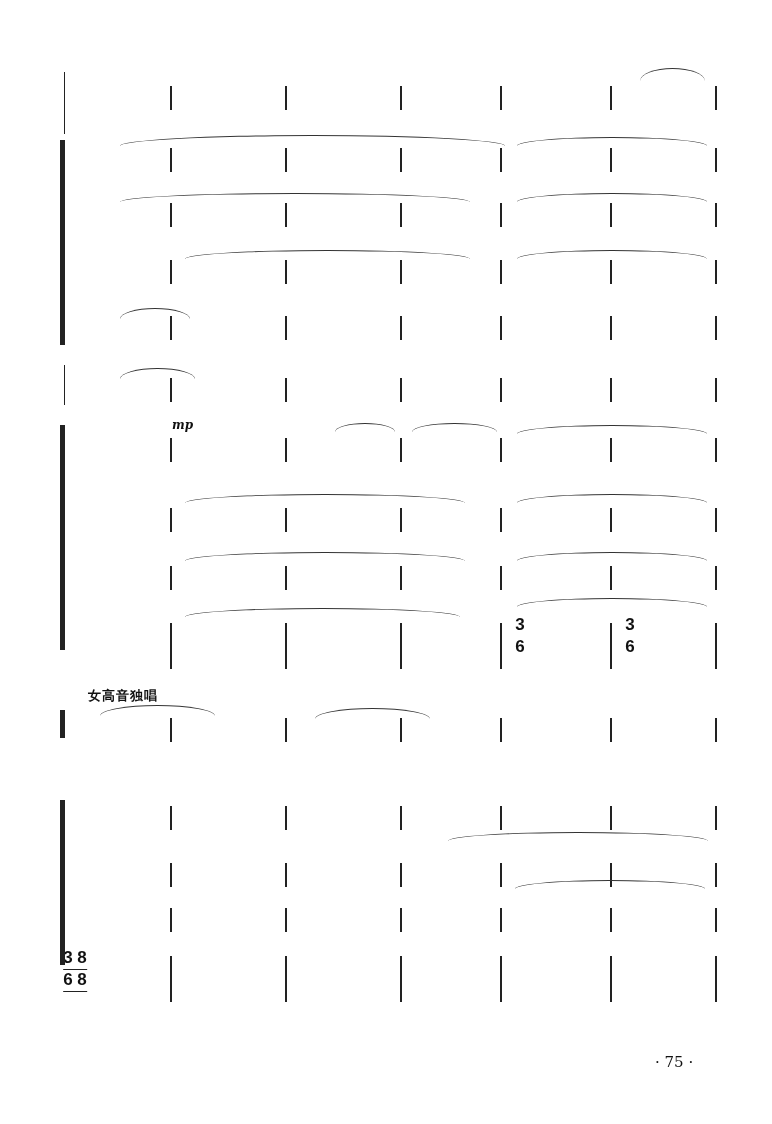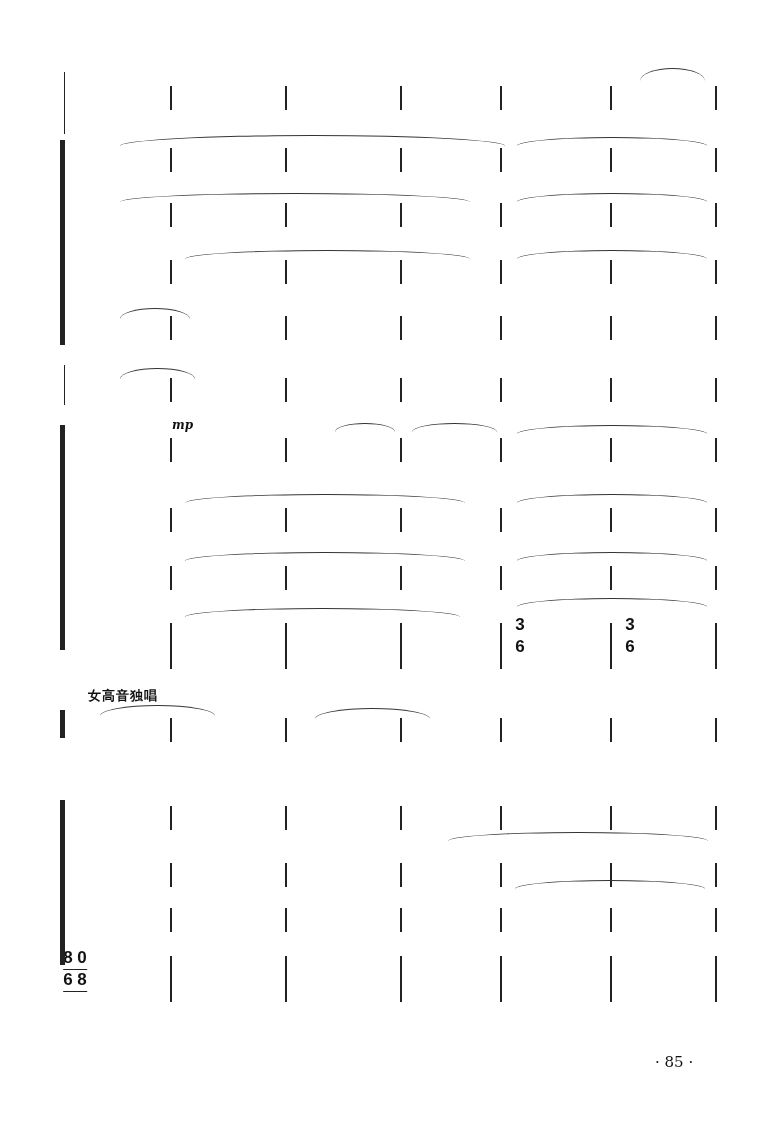--- a/index.html
+++ b/index.html
@@ -13,21 +13,21 @@
   .thin{position:absolute;border-left:1.5px solid #222;}
   .dyn{position:absolute;font-family:"DejaVu Serif",serif;font-style:italic;font-weight:bold;font-size:12px;}
   .pg{position:absolute;font-family:"DejaVu Serif",serif;font-size:15px;}
   .title{position:absolute;font-family:"DejaVu Serif",serif;font-size:13px;font-weight:bold;letter-spacing:1px;}
 </style>
 </head>
 <body>
 
 <div id="score"></div>
 
-<div class="pg" style="left:655px;top:1053px;">· 85 ·</div>
+<div class="pg" style="left:655px;top:1053px;">· 75 ·</div>
 
 <div class="title" style="left:88px;top:687px;">女高音独唱</div>
 
 <div class="dyn" style="left:172px;top:418px;">mp</div>
 
 <div class="n" style="left: 75px; top: 88px;"></div>
 <div class="n" style="left: 140px; top: 88px;"></div>
 <div class="n ul" style="left: 190px; top: 88px;"></div>
 <div class="n ul" style="left: 250px; top: 88px;"></div>
 <div class="n ul" style="left: 305px; top: 88px;"></div>
@@ -318,21 +318,21 @@
 <div class="n" style="left: 520px; top: 910px;"></div>
 <div class="n" style="left: 580px; top: 910px;"></div>
 <div class="n" style="left: 630px; top: 910px;"></div>
 <div class="n" style="left: 690px; top: 910px;"></div>
 <div class="bar" style="left: 170px; top: 908px; height: 24px;"></div>
 <div class="bar" style="left: 285px; top: 908px; height: 24px;"></div>
 <div class="bar" style="left: 400px; top: 908px; height: 24px;"></div>
 <div class="bar" style="left: 500px; top: 908px; height: 24px;"></div>
 <div class="bar" style="left: 610px; top: 908px; height: 24px;"></div>
 <div class="bar" style="left: 715px; top: 908px; height: 24px;"></div>
-<div class="n ul" style="left: 75px; top: 948px;">8 0</div>
+<div class="n ul" style="left: 75px; top: 948px;">3 8</div>
 <div class="n ul" style="left: 75px; top: 970px;">6 8</div>
 <div class="n" style="left: 140px; top: 958px;"></div>
 <div class="n" style="left: 190px; top: 958px;"></div>
 <div class="n" style="left: 250px; top: 958px;"></div>
 <div class="n" style="left: 305px; top: 958px;"></div>
 <div class="n" style="left: 365px; top: 958px;"></div>
 <div class="n" style="left: 420px; top: 958px;"></div>
 <div class="n" style="left: 470px; top: 958px;"></div>
 <div class="n" style="left: 520px; top: 958px;"></div>
 <div class="n" style="left: 580px; top: 958px;"></div>

